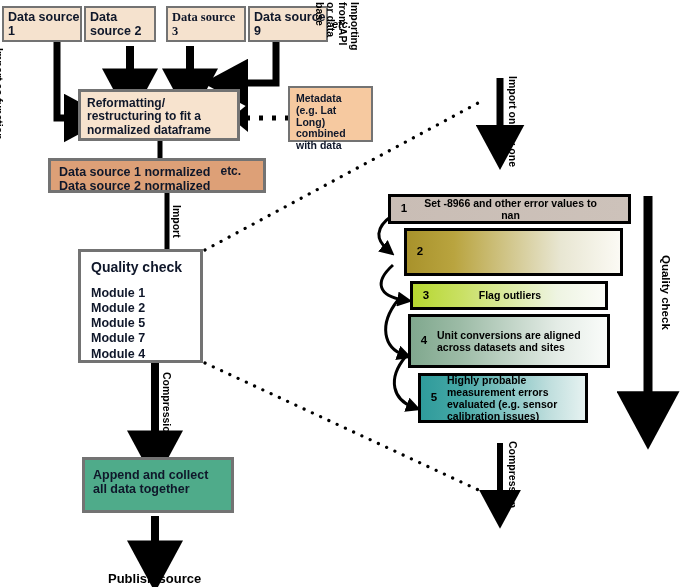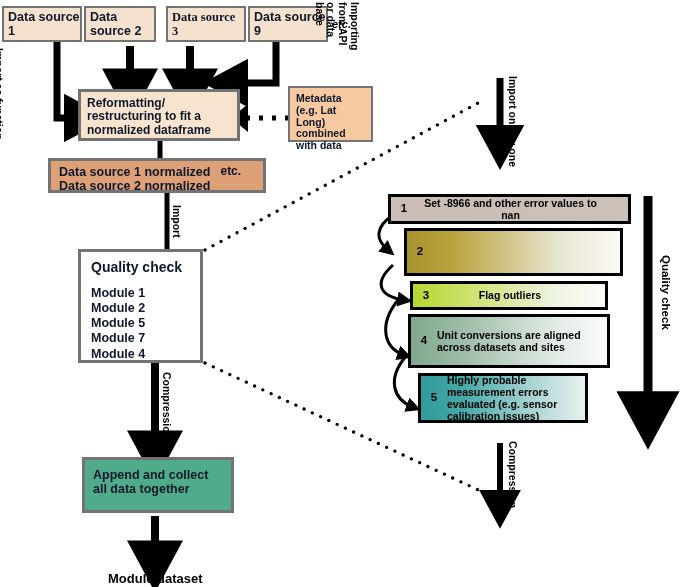--- a/index.html
+++ b/index.html
@@ -226,21 +226,21 @@
     <div class="qc-mod">Module 2</div>
     <div class="qc-mod">Module 5</div>
     <div class="qc-mod">Module 7</div>
     <div class="qc-mod">Module 4</div>
   </div>
 
   <div class="box appendbox" style="left:70px; top:457px; width:152px; height:56px;margin-left:12px;">
     <span>Append and collect all data together</span>
   </div>
 
-  <div class="plabel" style="left:108px; top:571px; font-size:13px;">Module dataset</div>
+  <div class="plabel" style="left:108px; top:571px; font-size:13px;">Publish source</div>
 
   <div class="modbox" style="left:388px; top:194px; width:243px; height:30px;
               background:linear-gradient(90deg,#c9bdb5 0%,#cdc2ba 100%);">
     <span class="modnum">1</span>
     <span class="modtext center">Set -8966 and other error values to nan</span>
   </div>
 
   <div class="modbox" style="left:404px; top:228px; width:219px; height:48px;
               background:linear-gradient(90deg,#a8922b 0%,#b9a43f 22%,#e8e6d2 72%,#fbfaf4 100%);">
     <span class="modnum">2</span>

